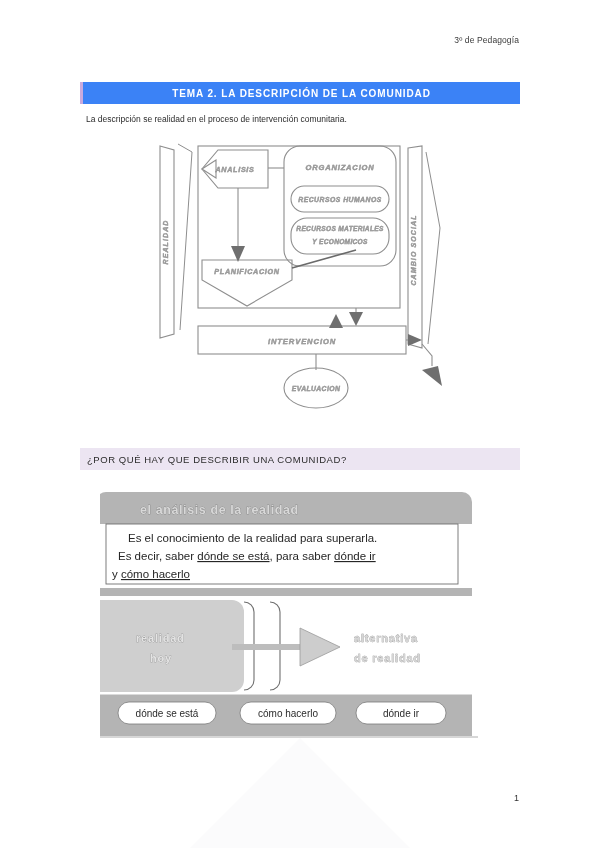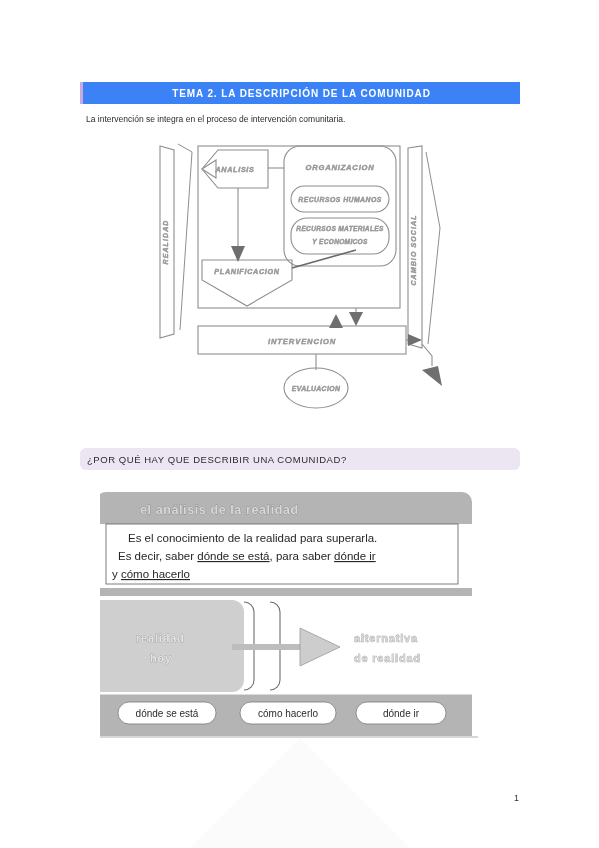--- a/index.html
+++ b/index.html
@@ -60,21 +60,20 @@
   
   .section-band {
     position: absolute;
     left: 80px;
     top: 448px;
     width: 440px;
     height: 22px;
     background: #ece5f2;
     display: flex;
     align-items: center;
-    border-radius: 6px;
   }
   .section-band .t {
     padding-left: 7px;
     font-size: 9.5px;
     color: #2b2b2b;
     letter-spacing: 0.55px;
   }
 
   
   .diagram-top {
@@ -126,27 +125,28 @@
   }
   .fig-label {
     font-family: "Liberation Sans", sans-serif;
     font-weight: bold;
   }
 </style>
 </head>
 <body>
 
 <div class="doc-header">
+  <div>3º de Pedagogía</div>
 </div>
 
 <div class="title-banner">
   <span class="t">TEMA 2. LA DESCRIPCIÓN DE LA COMUNIDAD</span>
 </div>
 
-<div class="intro-line">La intervención se integra en el proceso de intervención comunitaria.</div>
+<div class="intro-line">La descripción se realidad en el proceso de intervención comunitaria.</div>
 
 <div class="diagram-top">
   <svg width="300" height="272" viewBox="0 0 300 272" xmlns="http://www.w3.org/2000/svg">
     <g fill="none" stroke="#8e8e8e" stroke-width="1.1">
 
       <path d="M10 8 L24 12 L24 196 L10 200 Z"></path>
       <path d="M28 6 L42 14 L30 192" stroke-width="1.0"></path>
 
       <path d="M258 10 L272 8 L272 210 L258 206 Z"></path>
       <path d="M276 14 L290 90 L278 206" stroke-width="1.0"></path>

